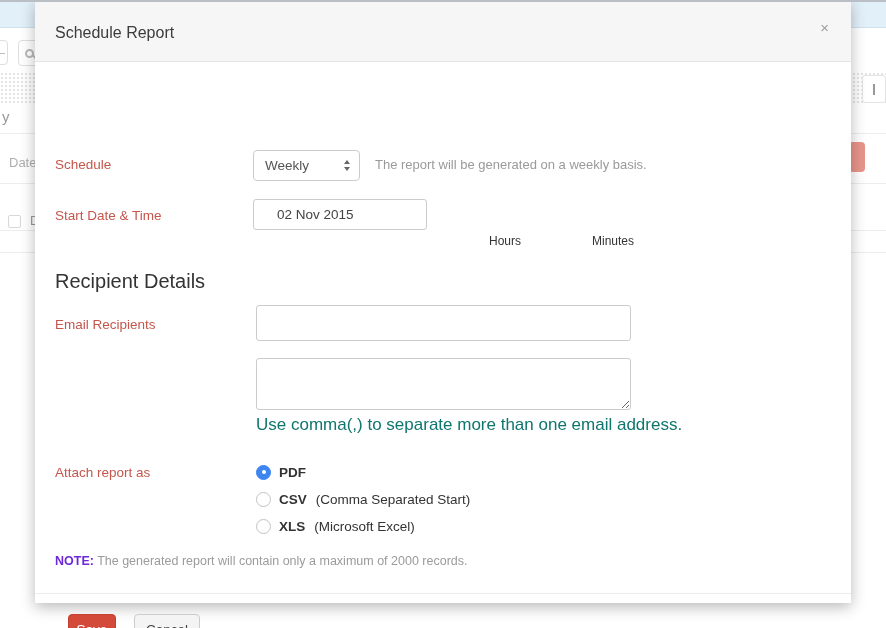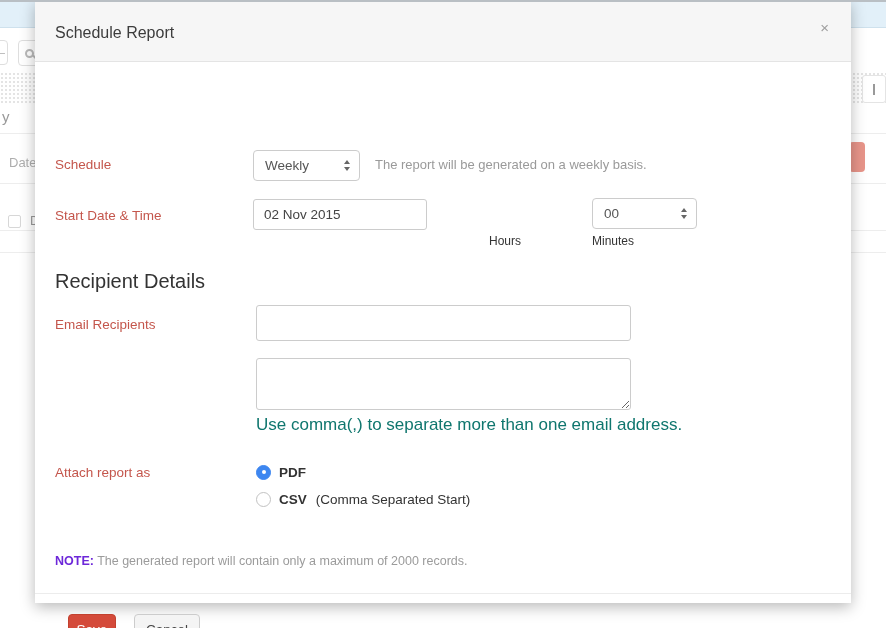--- a/index.html
+++ b/index.html
@@ -41,21 +41,21 @@
   .flabel.plain { color:#444; }
 
   .select { position:absolute; height:31px; background:#fff; border:1px solid #ccc; border-radius:4px;
             display:flex; align-items:center; justify-content:space-between; padding:0 9px 0 11px; cursor:pointer; }
   .select .val { font-size:13.5px; color:#555; }
   .stepper { display:flex; flex-direction:column; gap:3px; }
   .stepper .up   { width:0; height:0; border-left:3.5px solid transparent; border-right:3.5px solid transparent; border-bottom:4.5px solid #666; }
   .stepper .down { width:0; height:0; border-left:3.5px solid transparent; border-right:3.5px solid transparent; border-top:4.5px solid #666; }
 
   .txt-input { position:absolute; border:1px solid #ccc; border-radius:3px; background:#fff; font-family:"Liberation Sans",sans-serif;
-               font-size:13.5px; color:#444; padding:0 10px; outline:none; }
+               font-size:13.5px; color:#444; padding:0 23px; outline:none; }
   textarea.txt-input { resize:both; padding-top:6px; }
 
   .sublabel { position:absolute; font-size:12px; color:#333; }
   .help-inline { position:absolute; font-size:13px; color:#9a9a9a; }
   .section-heading { position:absolute; left:20px; font-size:20px; font-weight:400; color:#333; }
   .hint { position:absolute; font-size:17px; color:#0f766e; }
 
   .qicon { display:inline-block; width:14px; height:14px; margin-left:5px; background:#bcbcbc; border-radius:50%;
            color:#fff; font-size:10px; font-weight:bold; text-align:center; line-height:14px; vertical-align:-2px; }
 
@@ -118,27 +118,20 @@
         <span class="stepper">
             <i class="up"></i>
             <i class="down"></i>
           </span>
       </div>
       <div class="help-inline" style="left:340px; top:95px;">The report will be generated on a weekly basis.</div>
 
       <div class="flabel" style="top:146px">Start Date &amp; Time</div>
       <input class="txt-input" style="left: 218px; top: 137px; width: 174px; height: 31px;" type="text" value="02 Nov 2015">
       <div class="sublabel" style="left:422px; top:172px;margin-left:32px;">Hours</div>
-      <div class="select" style="left:557px; top:136px; width:105px;">
-        <span class="val">00</span>
-        <span class="stepper">
-            <i class="up"></i>
-            <i class="down"></i>
-          </span>
-      </div>
       <div class="sublabel" style="left:557px; top:172px;">Minutes</div>
 
       <div class="section-heading" style="top:208px">Recipient Details</div>
 
       <div class="flabel" style="top:255px">Email Recipients</div>
       <input class="txt-input" style="left: 221px; top: 243px; width: 375px; height: 36px;" type="text">
 
       <textarea class="txt-input" style="left: 221px; top: 296px; width: 375px; height: 52px;"></textarea>
       <div class="hint" style="left:221px; top:353px;">Use comma(,) to separate more than one email address.</div>
 
@@ -147,20 +140,25 @@
       <div class="radio-row" style="top:401px">
         <span class="radio checked"></span>
         <span class="radio-name">PDF</span>
         <span class="radio-desc"></span>
       </div>
       <div class="radio-row" style="top:428px">
         <span class="radio"></span>
         <span class="radio-name">CSV</span>
         <span class="radio-desc">(Comma Separated Start)</span>
       </div>
+      <div class="radio-row" style="top:455px">
+        <span class="radio"></span>
+        <span class="radio-name">XLS</span>
+        <span class="radio-desc">(Microsoft Excel)</span>
+      </div>
 
       <div class="note">
         <b>NOTE:</b>
         <span>The generated report will contain only a maximum of 2000 records.</span>
       </div>
 
       <div class="footer-divider"></div>
       <button class="btn btn-save">Save</button>
       <button class="btn btn-cancel">Cancel</button>
     </div>

